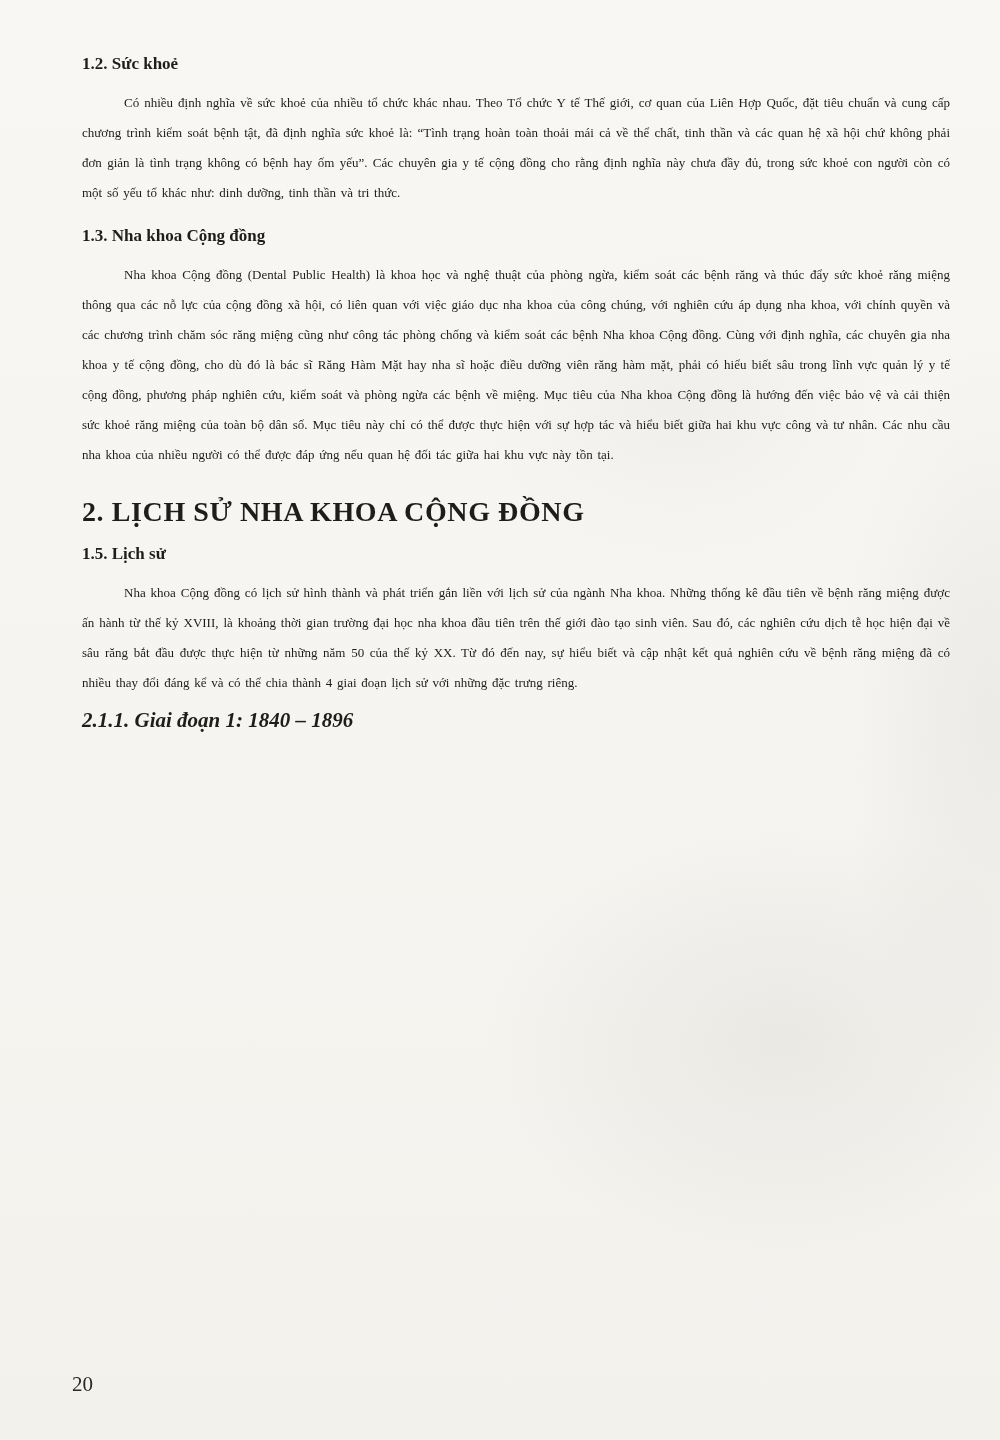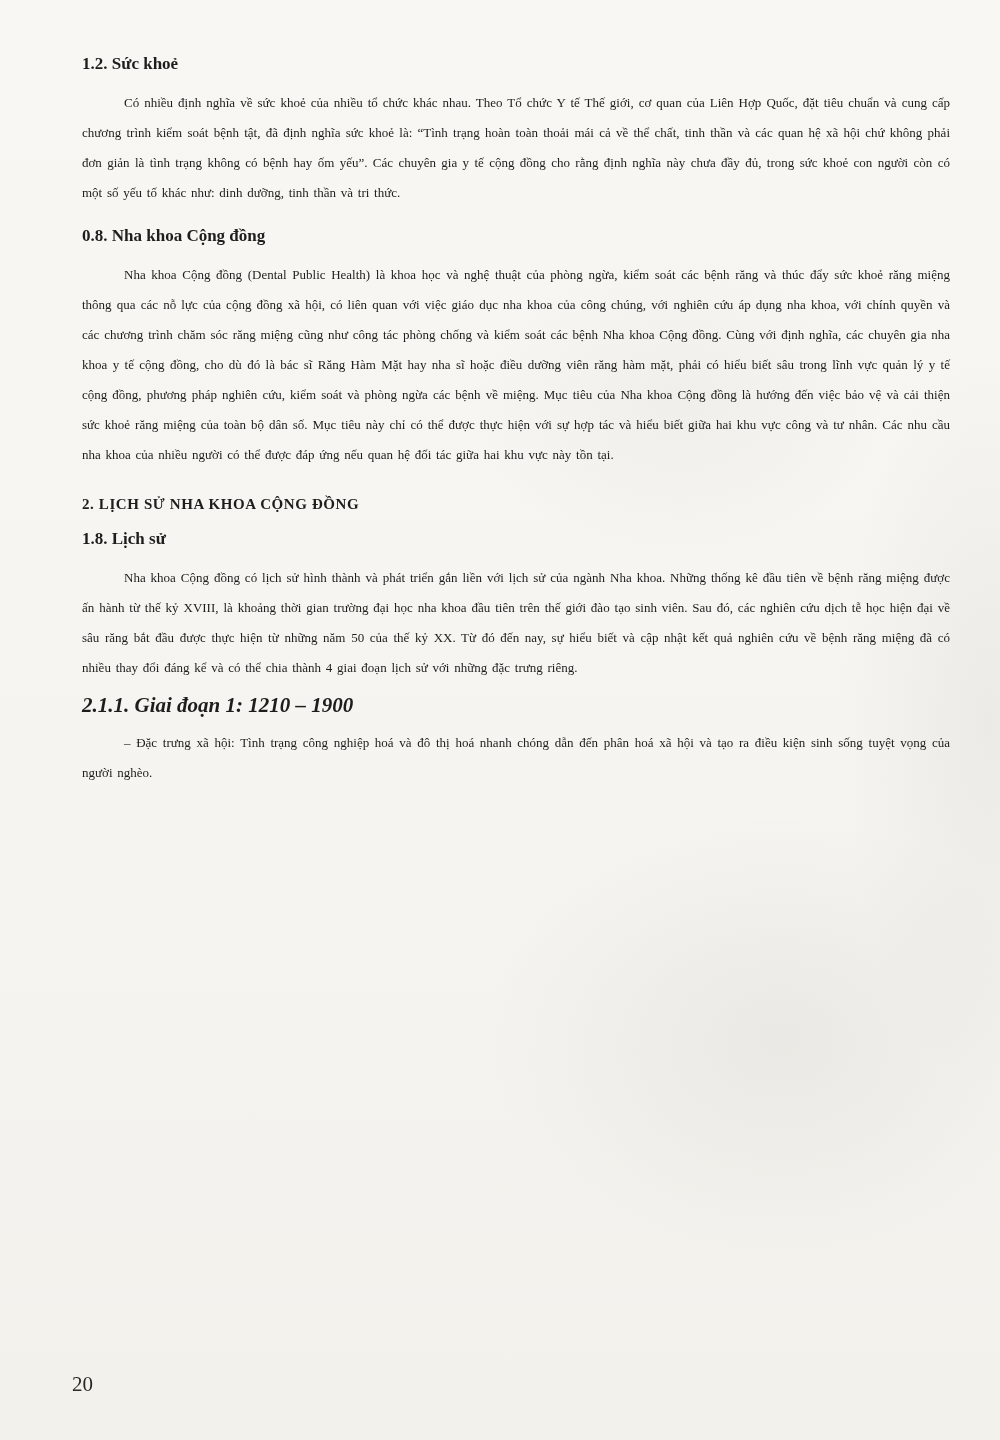--- a/index.html
+++ b/index.html
@@ -29,21 +29,21 @@
     top: 54px;
     width: 868px;
   }
   .h-sub {
     font-size: 17px;
     font-weight: bold;
     margin: 0 0 14px 0;
   }
   .h-sub.spaced { margin-top: 18px; }
   .h-main {
-    font-size: 15px;
+    font-size: 28px;
     font-weight: bold;
     letter-spacing: 0.6px;
     margin: 26px 0 16px 0;
   }
   .h-italic {
     font-size: 21px;
     font-weight: bold;
     font-style: italic;
     margin: 8px 0 10px 0;
   }
@@ -68,29 +68,28 @@
 
 <div class="scan-layer"></div>
 
 <div class="content">
 
   <h3 class="h-sub">1.2. Sức khoẻ</h3>
 
   <p class="body">Có nhiều định nghĩa về sức khoẻ của nhiều tổ chức khác nhau. Theo Tổ chức Y tế Thế giới, cơ quan của Liên Hợp Quốc, đặt tiêu chuẩn và cung cấp chương trình kiểm soát bệnh tật, đã định nghĩa sức khoẻ là: “Tình trạng hoàn toàn thoải mái cả về thể chất, tinh thần và các quan hệ xã hội chứ không phải đơn giản là tình trạng không có bệnh hay ốm yếu”. Các chuyên gia y tế cộng đồng cho rằng định nghĩa này chưa đầy đủ, trong sức khoẻ con người còn có một số yếu tố khác như: dinh dưỡng, tinh thần và tri thức.</p>
 
 
-  <h3 class="h-sub spaced">0.8. Nha khoa Cộng đồng</h3>
+  <h3 class="h-sub spaced">1.3. Nha khoa Cộng đồng</h3>
 
   <p class="body">Nha khoa Cộng đồng (Dental Public Health) là khoa học và nghệ thuật của phòng ngừa, kiểm soát các bệnh răng và thúc đẩy sức khoẻ răng miệng thông qua các nỗ lực của cộng đồng xã hội, có liên quan với việc giáo dục nha khoa của công chúng, với nghiên cứu áp dụng nha khoa, với chính quyền và các chương trình chăm sóc răng miệng cũng như công tác phòng chống và kiểm soát các bệnh Nha khoa Cộng đồng. Cùng với định nghĩa, các chuyên gia nha khoa y tế cộng đồng, cho dù đó là bác sĩ Răng Hàm Mặt hay nha sĩ hoặc điều dưỡng viên răng hàm mặt, phải có hiểu biết sâu trong lĩnh vực quản lý y tế cộng đồng, phương pháp nghiên cứu, kiểm soát và phòng ngừa các bệnh về miệng. Mục tiêu của Nha khoa Cộng đồng là hướng đến việc bảo vệ và cải thiện sức khoẻ răng miệng của toàn bộ dân số. Mục tiêu này chỉ có thể được thực hiện với sự hợp tác và hiểu biết giữa hai khu vực công và tư nhân. Các nhu cầu nha khoa của nhiều người có thể được đáp ứng nếu quan hệ đối tác giữa hai khu vực này tồn tại.</p>
 
   <h2 class="h-main">2. LỊCH SỬ NHA KHOA CỘNG ĐỒNG</h2>
 
-  <h3 class="h-sub">1.8. Lịch sử</h3>
+  <h3 class="h-sub">1.5. Lịch sử</h3>
 
   <p class="body">Nha khoa Cộng đồng có lịch sử hình thành và phát triển gắn liền với lịch sử của ngành Nha khoa. Những thống kê đầu tiên về bệnh răng miệng được ấn hành từ thế kỷ XVIII, là khoảng thời gian trường đại học nha khoa đầu tiên trên thế giới đào tạo sinh viên. Sau đó, các nghiên cứu dịch tễ học hiện đại về sâu răng bắt đầu được thực hiện từ những năm 50 của thế kỷ XX. Từ đó đến nay, sự hiểu biết và cập nhật kết quả nghiên cứu về bệnh răng miệng đã có nhiều thay đổi đáng kể và có thể chia thành 4 giai đoạn lịch sử với những đặc trưng riêng.</p>
 
-  <h4 class="h-italic">2.1.1. Giai đoạn 1: 1210 – 1900</h4>
+  <h4 class="h-italic">2.1.1. Giai đoạn 1: 1840 – 1896</h4>
 
-  <p class="body">– Đặc trưng xã hội: Tình trạng công nghiệp hoá và đô thị hoá nhanh chóng dẫn đến phân hoá xã hội và tạo ra điều kiện sinh sống tuyệt vọng của người nghèo.</p>
 
 </div>
 
 <div class="page-number">20</div>
 
 </body></html>

